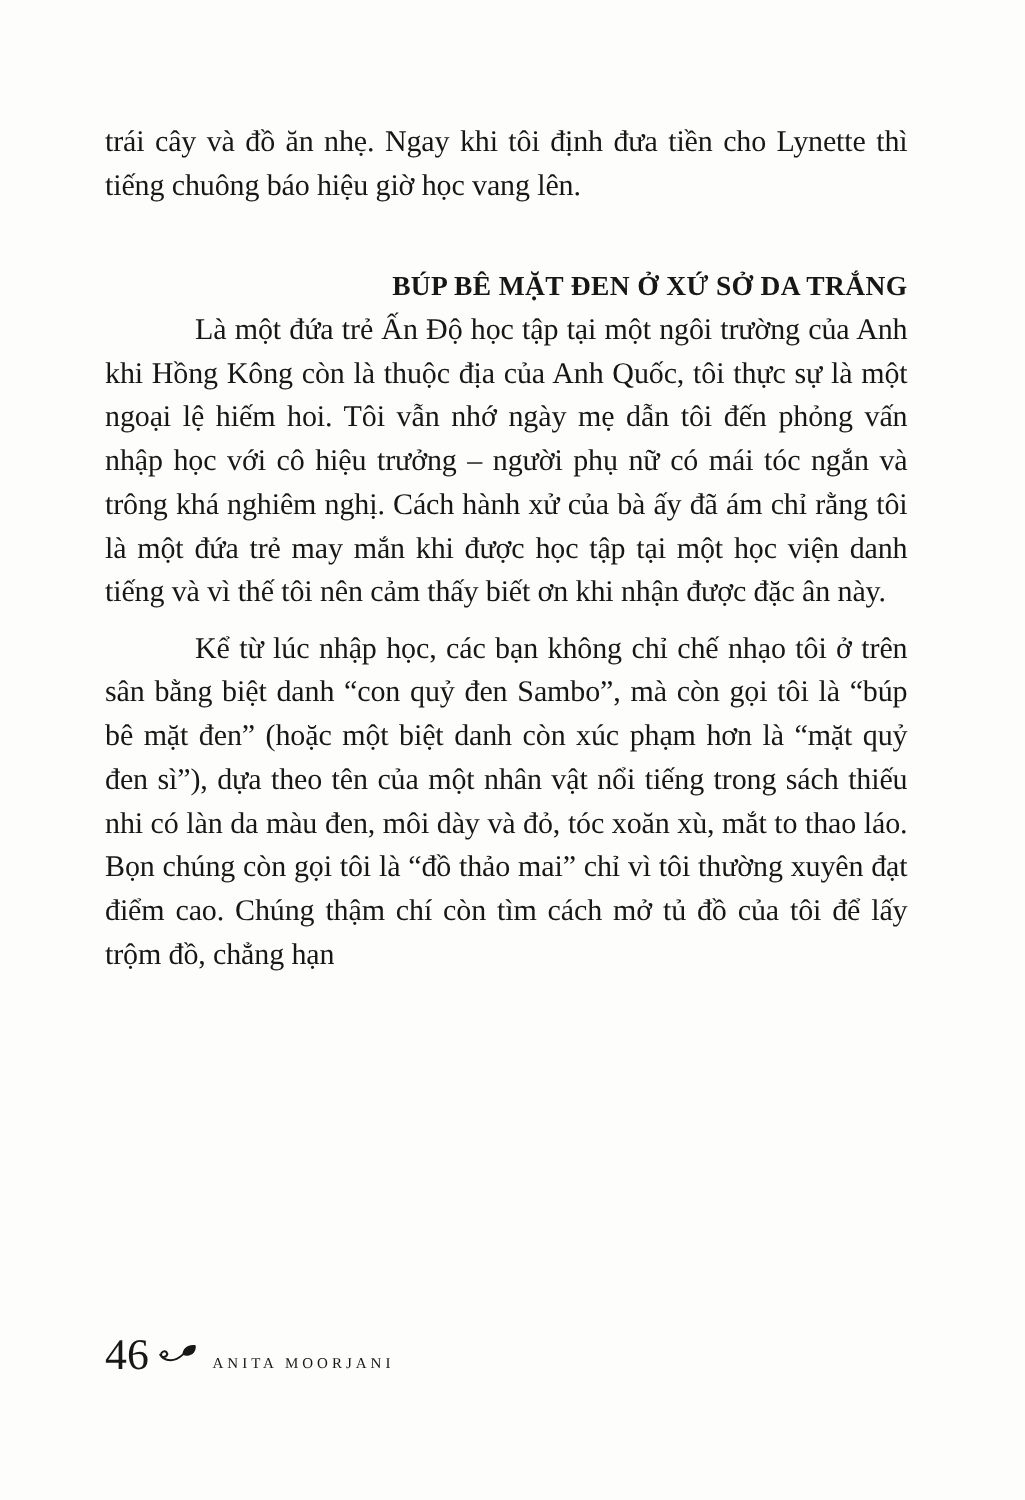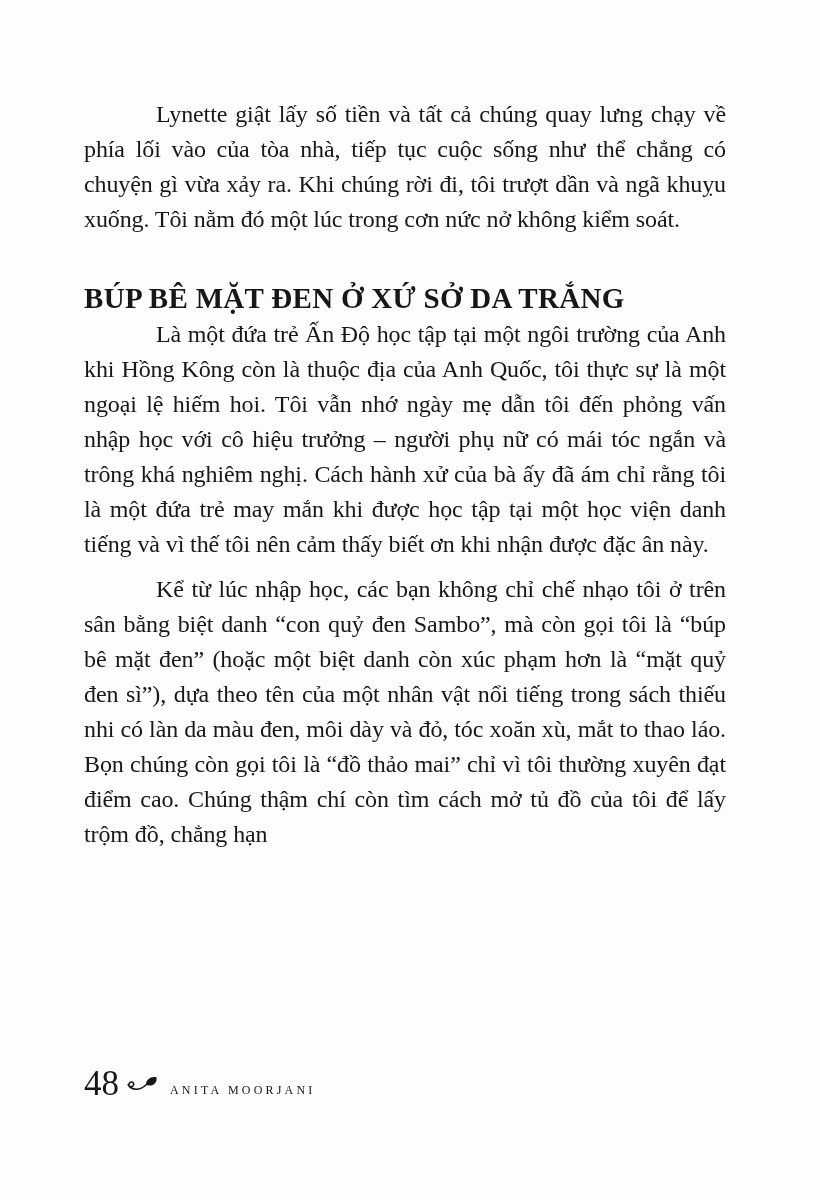--- a/index.html
+++ b/index.html
@@ -29,24 +29,24 @@
     font-size: 24px;
     line-height: 35px;
     text-align: justify;
     margin: 0 0 10px 0;
     letter-spacing: -0.1px;
   }
   .body-par.indented {
     text-indent: 72px;
   }
   .section-heading {
-    font-size: 29px;
+    font-size: 22px;
     line-height: 35px;
     font-weight: bold;
-    text-align: left;
+    text-align: right;
     letter-spacing: 0.3px;
     margin: 44px 0 1px 0;
   }
   .page-footer {
     position: absolute;
     left: 84px;
     top: 1066px;
     display: flex;
     align-items: flex-end;
   }
@@ -66,34 +66,34 @@
     white-space: nowrap;
   }
 </style>
 </head>
 <body>
 
 <div class="page">
 
   <div class="text-block">
 
+    <p class="body-par">trái cây và đồ ăn nhẹ. Ngay khi tôi định đưa tiền cho Lynette thì tiếng chuông báo hiệu giờ học vang lên.</p>
 
-    <p class="body-par indented">Lynette giật lấy số tiền và tất cả chúng quay lưng chạy về phía lối vào của tòa nhà, tiếp tục cuộc sống như thể chẳng có chuyện gì vừa xảy ra. Khi chúng rời đi, tôi trượt dần và ngã khuỵu xuống. Tôi nằm đó một lúc trong cơn nức nở không kiểm soát.</p>
 
     <h2 class="section-heading">BÚP BÊ MẶT ĐEN Ở XỨ SỞ DA TRẮNG</h2>
 
     <p class="body-par indented">Là một đứa trẻ Ấn Độ học tập tại một ngôi trường của Anh khi Hồng Kông còn là thuộc địa của Anh Quốc, tôi thực sự là một ngoại lệ hiếm hoi. Tôi vẫn nhớ ngày mẹ dẫn tôi đến phỏng vấn nhập học với cô hiệu trưởng – người phụ nữ có mái tóc ngắn và trông khá nghiêm nghị. Cách hành xử của bà ấy đã ám chỉ rằng tôi là một đứa trẻ may mắn khi được học tập tại một học viện danh tiếng và vì thế tôi nên cảm thấy biết ơn khi nhận được đặc ân này.</p>
 
     <p class="body-par indented">Kể từ lúc nhập học, các bạn không chỉ chế nhạo tôi ở trên sân bằng biệt danh “con quỷ đen Sambo”, mà còn gọi tôi là “búp bê mặt đen” (hoặc một biệt danh còn xúc phạm hơn là “mặt quỷ đen sì”), dựa theo tên của một nhân vật nổi tiếng trong sách thiếu nhi có làn da màu đen, môi dày và đỏ, tóc xoăn xù, mắt to thao láo. Bọn chúng còn gọi tôi là “đồ thảo mai” chỉ vì tôi thường xuyên đạt điểm cao. Chúng thậm chí còn tìm cách mở tủ đồ của tôi để lấy trộm đồ, chẳng hạn</p>
 
   </div>
 
   <div class="page-footer">
 
-    <span class="page-number">48</span>
+    <span class="page-number">46</span>
 
     <span class="ornament">
       <svg width="32" height="19" viewBox="0 0 32 19" aria-hidden="true">
         <path d="M20 9.5 C20 4.5 25 1 30.5 2.2 C31.5 7.5 27 11.5 22 10.3 C20.8 10.1 20 10 20 9.5 Z" fill="#171717"></path>
         <path d="M20.5 9.5 C15 14.5 9.5 15.5 4.5 12.5 C2.2 11.2 2.4 8.2 4.5 7.3 C6.6 6.4 8.6 8.4 7.4 10.3 C6.3 12.2 3.2 11.9 2.2 9.8" fill="none" stroke="#171717" stroke-width="1.6" stroke-linecap="round"></path>
       </svg>
     </span>
 
     <span class="footer-author">ANITA MOORJANI</span>
 

